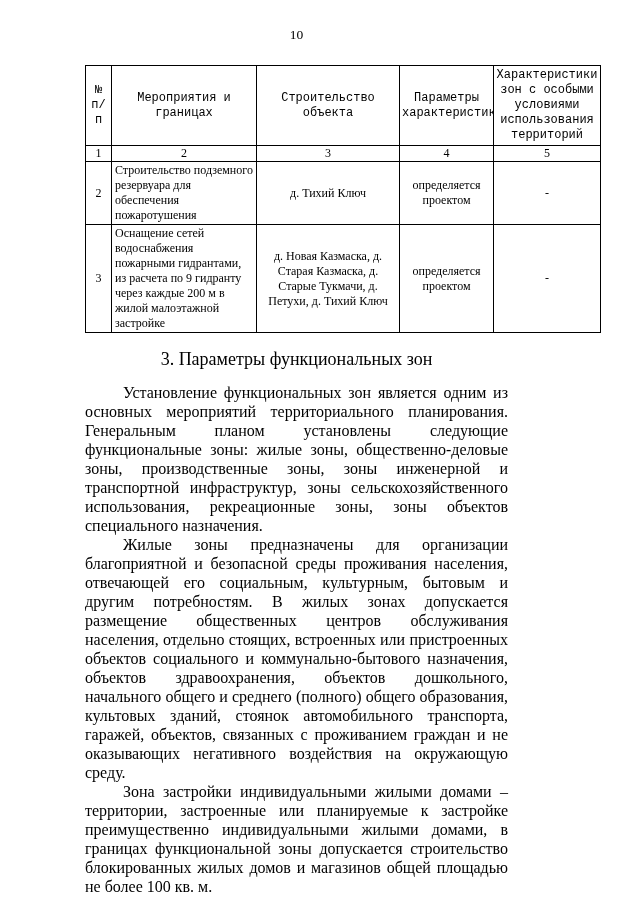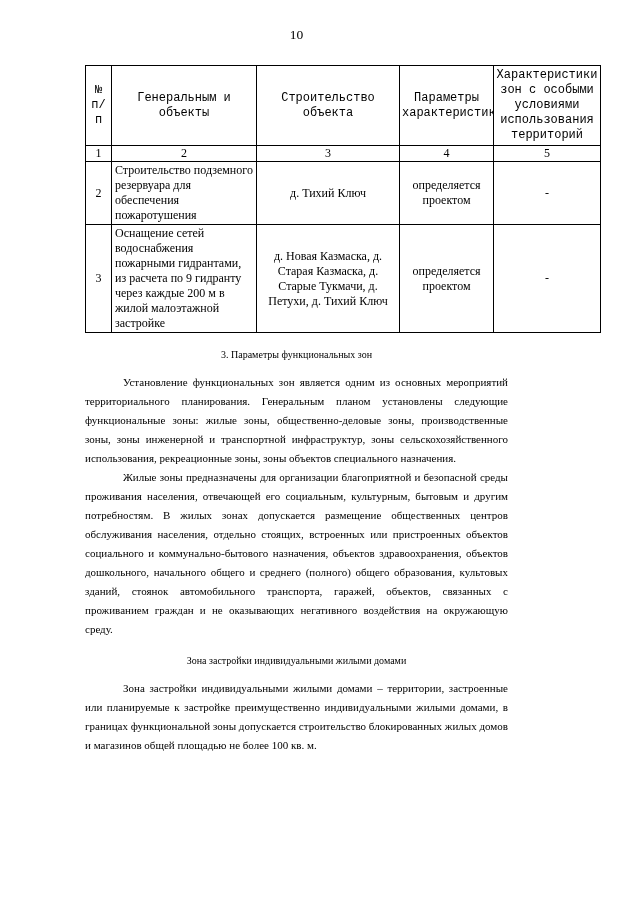--- a/index.html
+++ b/index.html
@@ -37,27 +37,27 @@
     font-weight: normal;
     text-align: center;
     vertical-align: middle;
     padding: 2px 2px;
     font-family: Liberation Mono, monospace;
   }
   td.cell-c { text-align: center; vertical-align: middle; }
   td.cell-l { text-align: left;   vertical-align: middle; margin-top: 6px; }
   tr.colnum-row td { text-align: center; vertical-align: middle; padding: 0 3px; }
   h3.doc-heading {
-    font-size: 10px;
+    font-size: 18px;
     font-weight: normal;
     text-align: center;
     margin: 16px 0 13px 0;
   }
   p.doc-paragraph {
-    font-size: 11px;
+    font-size: 16px;
     line-height: 19px;
     text-align: justify;
     text-indent: 38px;
   }
 </style>
 </head>
 <body>
 
 <div class="page">
 
@@ -67,21 +67,21 @@
     <colgroup>
       <col style="width:26px">
       <col style="width:145px">
       <col style="width:143px">
       <col style="width:94px">
       <col style="width:107px">
     </colgroup>
     <tbody>
       <tr>
         <th>№ п/п</th>
-        <th>Генеральным и объекты</th>
+        <th>Мероприятия и границах</th>
         <th>Строительство объекта</th>
         <th>Параметры характеристики</th>
         <th>Характеристики зон с особыми условиями использования территорий</th>
       </tr>
       <tr class="colnum-row">
         <td>1</td>
         <td>2</td>
         <td>3</td>
         <td>4</td>
         <td>5</td>
@@ -101,16 +101,15 @@
         <td class="cell-c">-</td>
       </tr>
     </tbody>
   </table>
 
   <h3 class="doc-heading">3. Параметры функциональных зон</h3>
   <p class="doc-paragraph">Установление функциональных зон является одним из основных мероприятий территориального планирования. Генеральным планом установлены следующие функциональные зоны: жилые зоны, общественно-деловые зоны, производственные зоны, зоны инженерной и транспортной инфраструктур, зоны сельскохозяйственного использования, рекреационные зоны, зоны объектов специального назначения.</p>
 
   <p class="doc-paragraph">Жилые зоны предназначены для организации благоприятной и безопасной среды проживания населения, отвечающей его социальным, культурным, бытовым и другим потребностям. В жилых зонах допускается размещение общественных центров обслуживания населения, отдельно стоящих, встроенных или пристроенных объектов социального и коммунально-бытового назначения, объектов здравоохранения, объектов дошкольного, начального общего и среднего (полного) общего образования, культовых зданий, стоянок автомобильного транспорта, гаражей, объектов, связанных с проживанием граждан и не оказывающих негативного воздействия на окружающую среду.</p>
 
-  <h3 class="doc-heading">Зона застройки индивидуальными жилыми домами</h3>
   <p class="doc-paragraph">Зона застройки индивидуальными жилыми домами – территории, застроенные или планируемые к застройке преимущественно индивидуальными жилыми домами, в границах функциональной зоны допускается строительство блокированных жилых домов и магазинов общей площадью не более 100 кв. м.</p>
 
 </div>
 
 </body></html>

